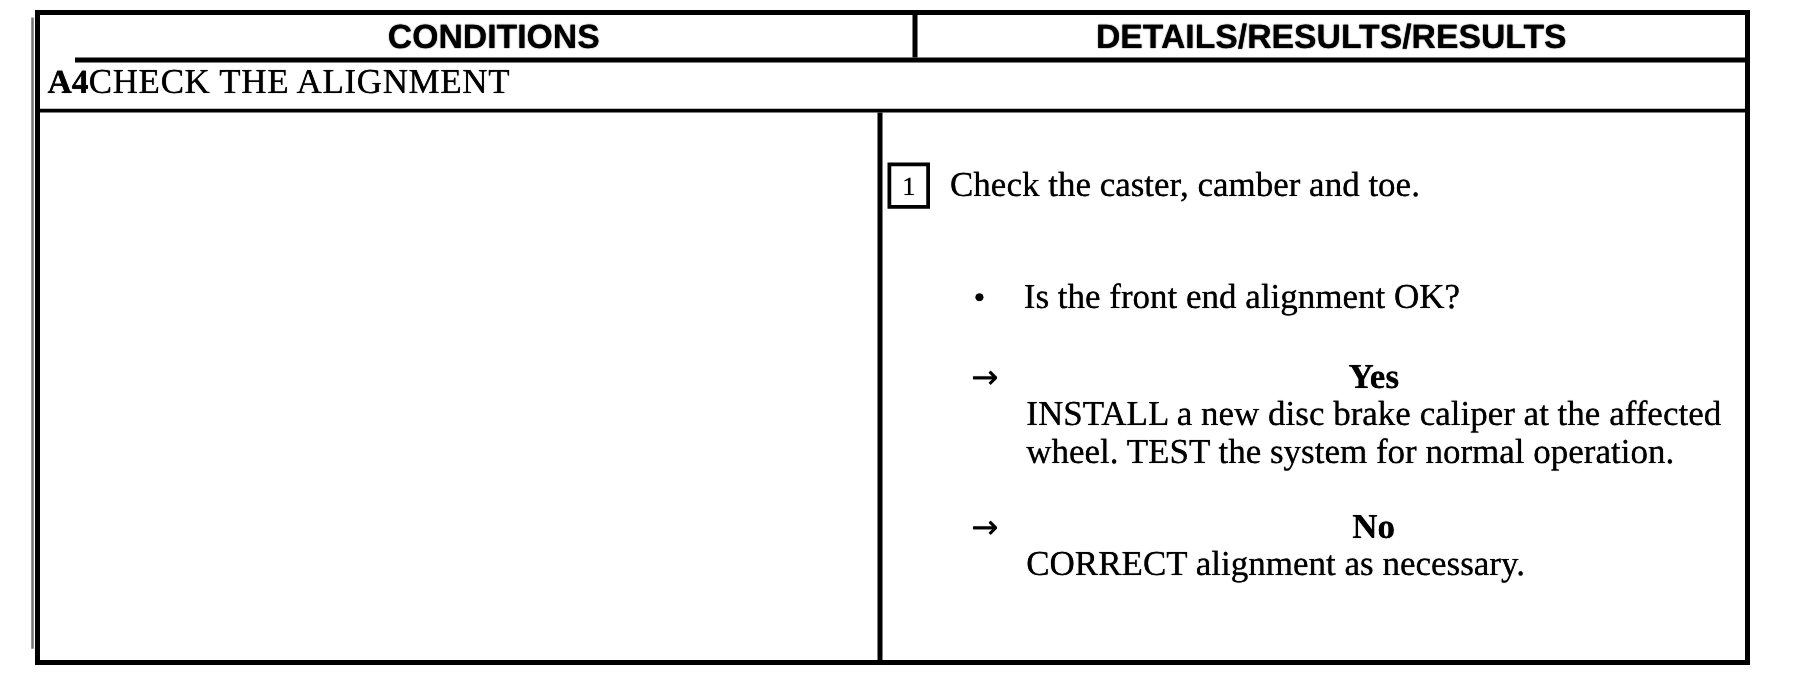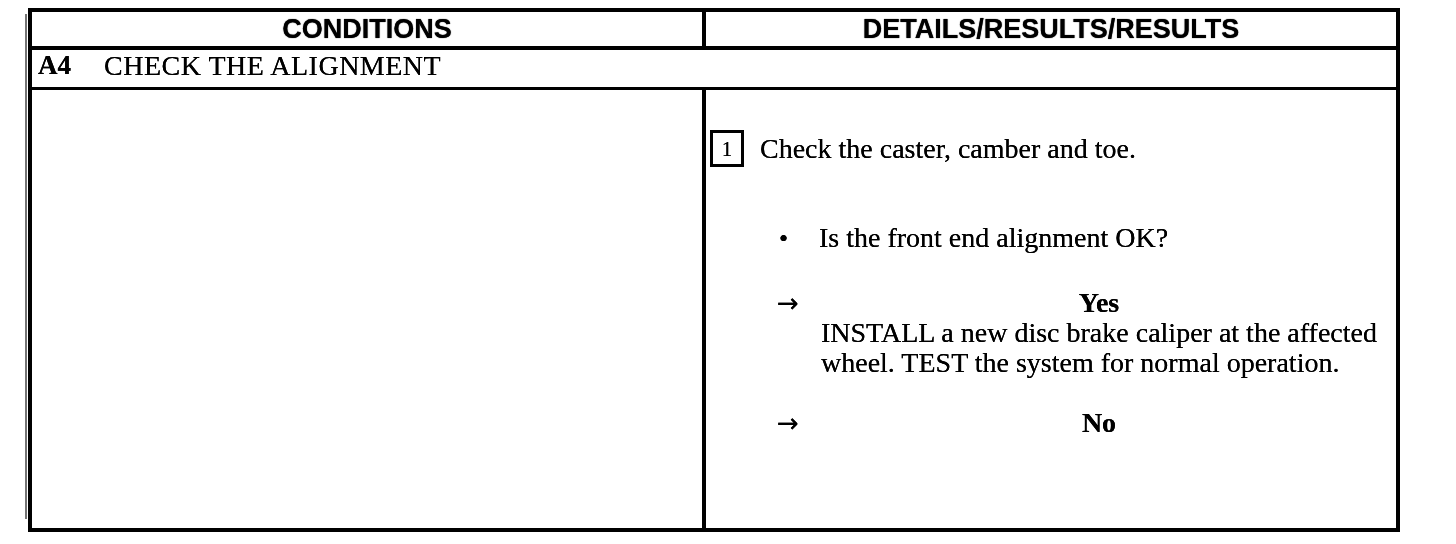--- a/index.html
+++ b/index.html
@@ -17,39 +17,39 @@
     width:1372px; height:524px;
     border:4px solid #000;
     display:flex; flex-direction:column;
     background:#fff;
   }
   
   .scan-line {
     position:absolute; left:25px; top:14px; width:2px; height:505px;
     background:#000; opacity:.55;
   }
-  .header-row { display:flex; height:38px; border-bottom:4px solid #000; }
+  .header-row { display:flex; height:38px; border-bottom:4px solid #000;margin-left:28px; }
   .header-cell {
     display:flex; align-items:center; justify-content:center;
     font-family:"Liberation Sans","DejaVu Sans",sans-serif;
     font-weight:bold; font-size:27px; letter-spacing:0px;
     text-shadow:0 0 1px #000;
   }
   .header-cell.left  { width:674px; border-right:4px solid #000; }
   .header-cell.right { flex:1; }
 
   .a4-row {
     height:40px; border-bottom:3px solid #000;
     display:flex; align-items:flex-start;
     padding-left:6px;
     font-size:28px;
     text-shadow:0 0 .6px #000;
   }
   .a4-id { font-weight:bold; font-size:27px; }
-  .a4-title { margin-left:33px; letter-spacing:.5px; }
+  .a4-title { letter-spacing:.5px; }
 
   .body-row { flex:1; display:flex; }
   .body-cell-left  { width:674px; border-right:4px solid #000; }
   .body-cell-right { flex:1; font-size:28px; line-height:30px; text-shadow:0 0 .6px #000; }
 
   .step-line { margin:40px 0 0 4px; display:flex; align-items:center; }
   .step-box {
     width:34px; height:37px; border:3px solid #000;
     display:flex; align-items:center; justify-content:center;
     font-size:21px;
@@ -108,20 +108,21 @@
           <div class="result-content">
             <div class="result-label">Yes</div>
             <div class="result-action">INSTALL a new disc brake caliper at the affected wheel. TEST the system for normal operation.</div>
           </div>
         </div>
 
         <div class="result-block no">
           <span class="arrow">→</span>
           <div class="result-content">
             <div class="result-label">No</div>
+            <div class="result-action">CORRECT alignment as necessary.</div>
           </div>
         </div>
 
       </div>
     </div>
 
   </div>
 </div>
 
 </body></html>

